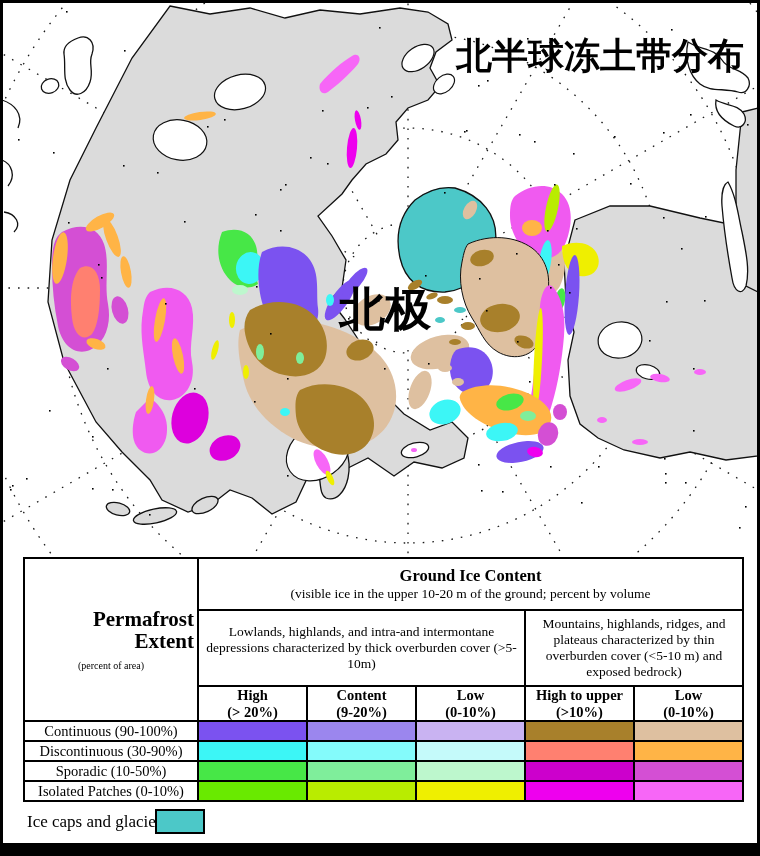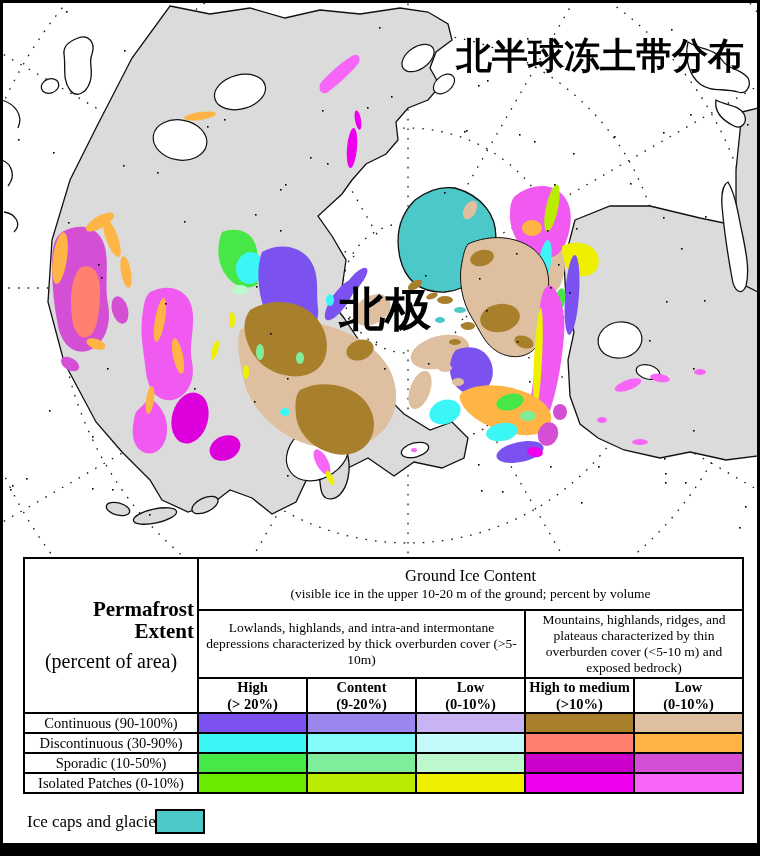--- a/index.html
+++ b/index.html
@@ -9,24 +9,24 @@
          border-left:3px solid #000;border-right:3px solid #000;border-top:3px solid #000;
          box-sizing:border-box;pointer-events:none;z-index:50;}
   #map{position:absolute;left:0;top:0;}
   .map-title{font-family:"DejaVu Sans","Liberation Sans",sans-serif;font-weight:bold;}
   
   #legend{position:absolute;left:23px;top:557px;width:719px;border-collapse:collapse;
           table-layout:fixed;}
   #legend td{border:2px solid #000;text-align:center;vertical-align:middle;
              padding:0 3px;box-sizing:border-box;background:#fff;color:#000;}
   .c0{width:174px;} .cd{width:109px;}
-  .r-top{height:52px;} .r-grp{height:68px;} .r-sub{height:34px;font-weight:bold;} .r-clr{height:20px;}
+  .r-top{height:52px;} .r-grp{height:76px;} .r-sub{height:34px;font-weight:bold;} .r-clr{height:20px;}
   .pf-title{font-size:21px;font-weight:bold;line-height:1.05;text-align:right;}
-  .pf-sub{font-size:20px;margin-top:8px;}
-  .gic-title{font-size:16.5px;font-weight:normal;}
+  .pf-sub{font-size:10px;margin-top:8px;}
+  .gic-title{font-size:16.5px;font-weight:bold;}
   .gic-sub{font-size:13.5px;}
   .grp{font-size:13.5px;line-height:1.18;}
   .sub{font-size:14.5px;line-height:1.15;}
   .rowlab{font-size:14.5px;}
   .swatch{padding:0;}
   
   #icecaps-label{position:absolute;left:27px;top:812px;font-size:17px;}
   #icecaps-swatch{position:absolute;left:155px;top:809px;width:50px;height:25px;
                   border:2px solid #000;box-sizing:border-box;}
   #bottombar{position:absolute;left:0;top:843px;width:760px;height:13px;background:#000;}
@@ -322,21 +322,21 @@
         </td>
     <td class="sub">
           <div>Content</div>
           <div>(9-20%)</div>
         </td>
     <td class="sub">
           <div>Low</div>
           <div>(0-10%)</div>
         </td>
     <td class="sub">
-          <div>High to medium</div>
+          <div>High to upper</div>
           <div>(&gt;10%)</div>
         </td>
     <td class="sub">
           <div>Low</div>
           <div>(0-10%)</div>
         </td>
   </tr>
   <tr class="r-clr">
     <td class="rowlab">Continuous (90-100%)</td>
     <td class="swatch" style="background-color: rgb(123, 82, 240);"></td>

